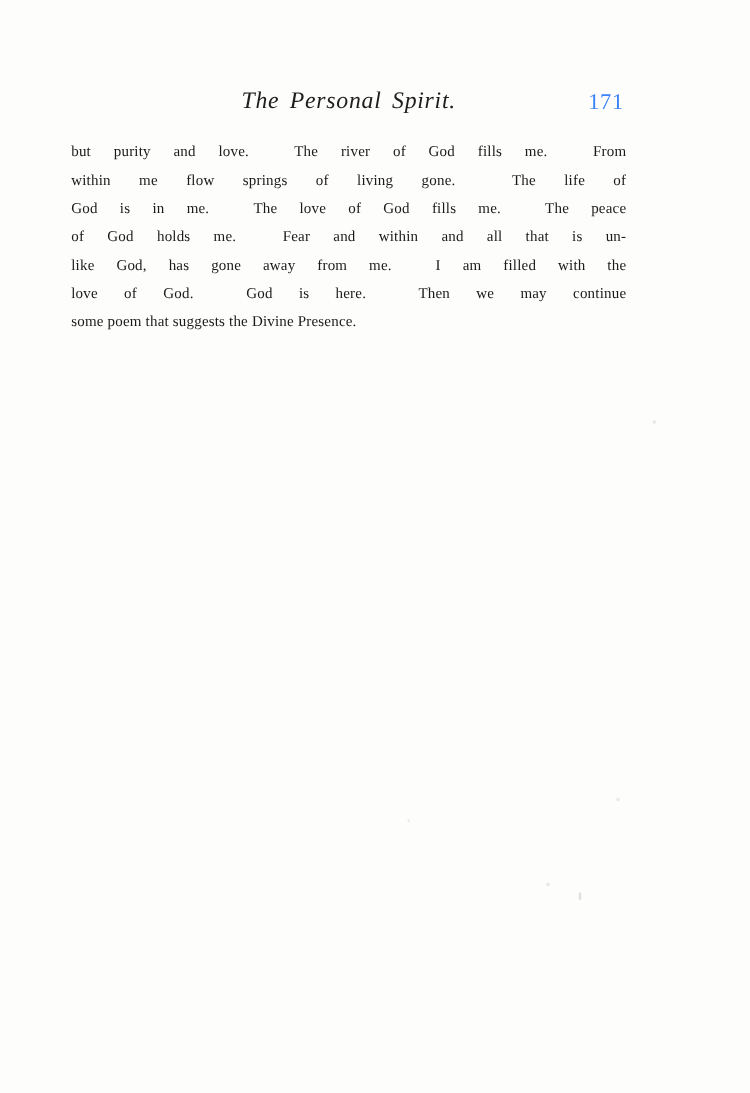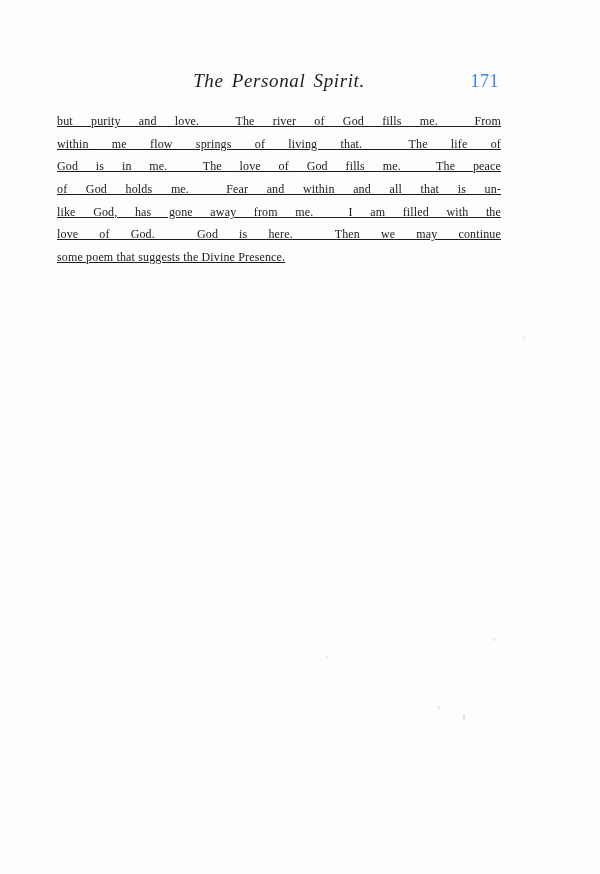--- a/index.html
+++ b/index.html
@@ -14,21 +14,20 @@
     background: #fdfdfc;
     overflow: hidden;
     font-family: "Liberation Serif", serif;
     color: #1e1c1a;
   }
   .content {
     position: absolute;
     left: 57px;
     top: 70px;
     width: 444px;
-    text-decoration: underline;
   }
   .running-header {
     position: relative;
     height: 26px;
     margin-bottom: 14px;
   }
   .header-title {
     position: absolute;
     left: 0;
     right: 0;
@@ -81,21 +80,21 @@
   <div class="content">
 
     <div class="running-header">
       <div class="header-title">The Personal Spirit.</div>
       <div class="page-number">171</div>
     </div>
 
     <div class="body-text">
 
     <div class="text-line">but purity and love.  The river of God fills me.  From</div>
-        <div class="text-line">within me flow springs of living that.  The life of</div>
+        <div class="text-line">within me flow springs of living gone.  The life of</div>
         <div class="text-line">God is in me.  The love of God fills me.  The peace</div>
         <div class="text-line">of God holds me.  Fear and within and all that is un-</div>
         <div class="text-line">like God, has gone away from me.  I am filled with the</div>
         <div class="text-line">love of God.  God is here.  Then we may continue</div>
         <div class="text-line last-line">some poem that suggests the Divine Presence.</div>
       </div>
 
   </div>
 
   <div class="scan-speck speck-1"></div>

